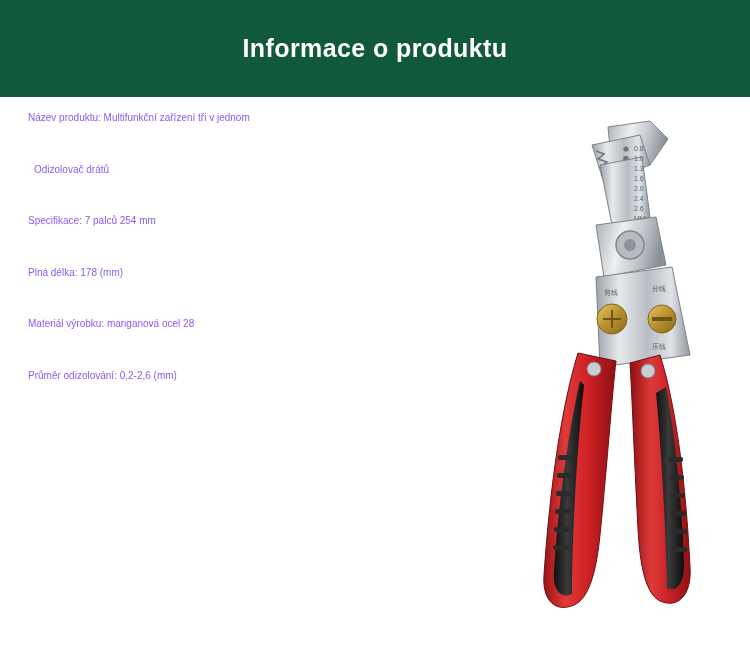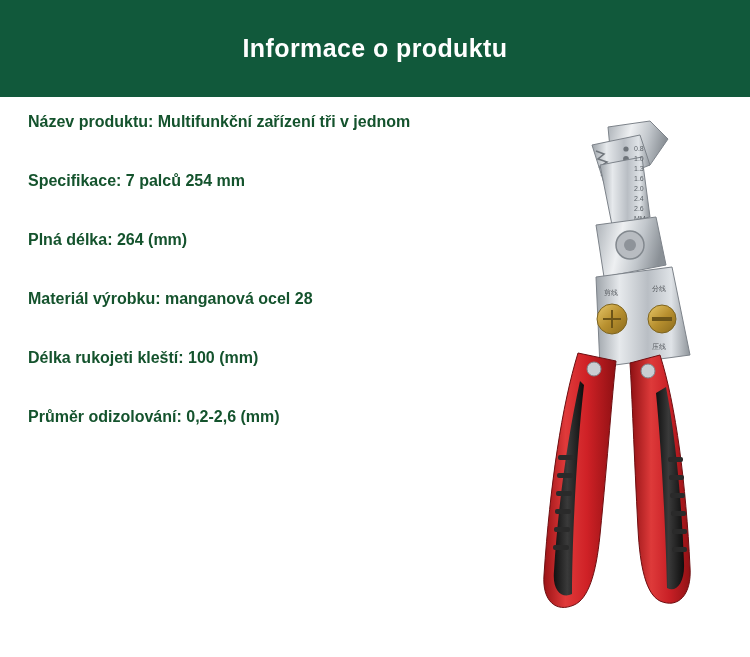--- a/index.html
+++ b/index.html
@@ -37,23 +37,23 @@
     letter-spacing: 0.4px;
     text-align: center;
   }
   .spec-list {
     position: absolute;
     left: 28px;
     top: 112px;
     width: 520px;
   }
   .spec-line {
-    font-size: 16px;
-    font-weight: bold;
-    color: #14532d;
+    font-size: 10px;
+    font-weight: normal;
+    color: #8b5cf6;
     line-height: 1.25;
     margin-bottom: 39px;
     white-space: nowrap;
   }
   .spec-line.indented {
     padding-left: 6px;
   }
 
   
   .product-photo {
@@ -71,24 +71,24 @@
 <body>
 
 <div class="page">
 
   <div class="header-band">
     <div class="header-title">Informace o produktu</div>
   </div>
 
   <div class="spec-list">
     <div class="spec-line">Název produktu: Multifunkční zařízení tři v jednom</div>
+    <div class="spec-line indented">Odizolovač drátů</div>
     <div class="spec-line">Specifikace: 7 palců 254 mm</div>
-    <div class="spec-line">Plná délka: 264 (mm)</div>
+    <div class="spec-line">Plná délka: 178 (mm)</div>
     <div class="spec-line">Materiál výrobku: manganová ocel 28</div>
-    <div class="spec-line">Délka rukojeti kleští: 100 (mm)</div>
     <div class="spec-line">Průměr odizolování: 0,2-2,6 (mm)</div>
   </div>
 
   <div class="product-photo">
     <svg width="250" height="520" viewBox="0 0 250 520" xmlns="http://www.w3.org/2000/svg">
       <defs>
         <linearGradient id="steel" x1="0" y1="0" x2="1" y2="0">
           <stop offset="0%" stop-color="#9ea4aa"></stop>
           <stop offset="25%" stop-color="#e6e9ec"></stop>
           <stop offset="55%" stop-color="#b9bec4"></stop>

